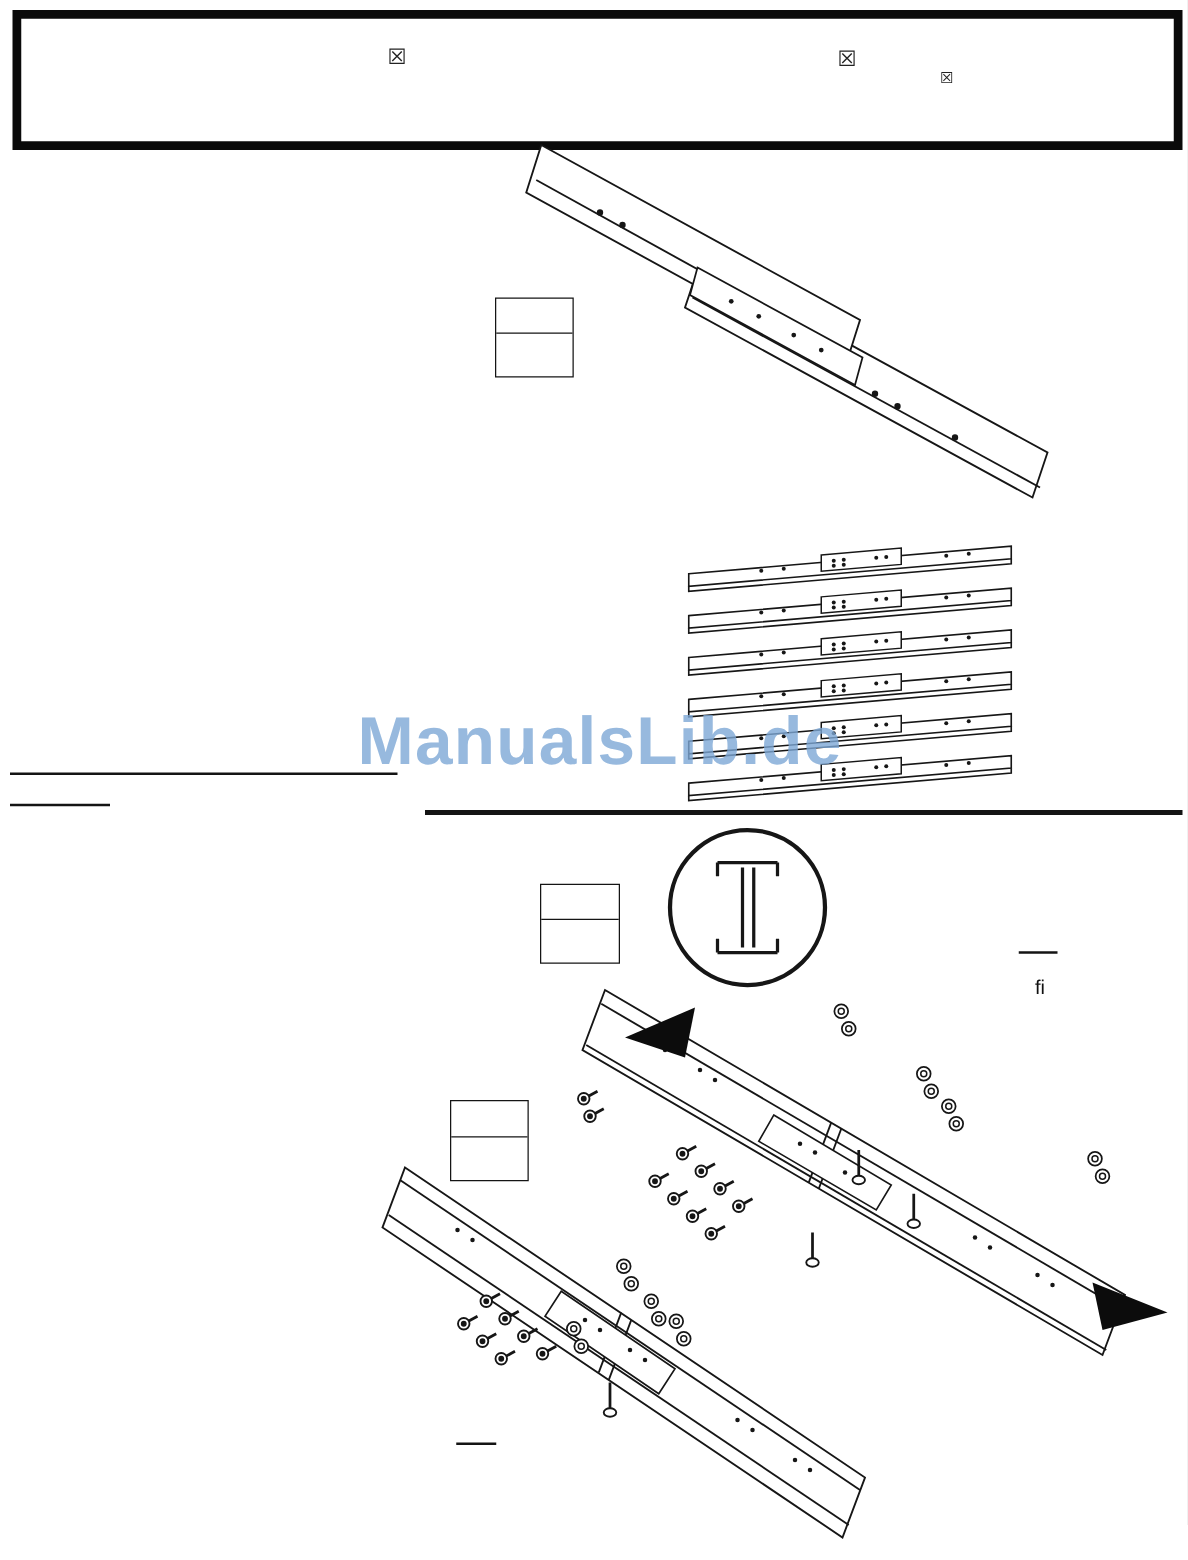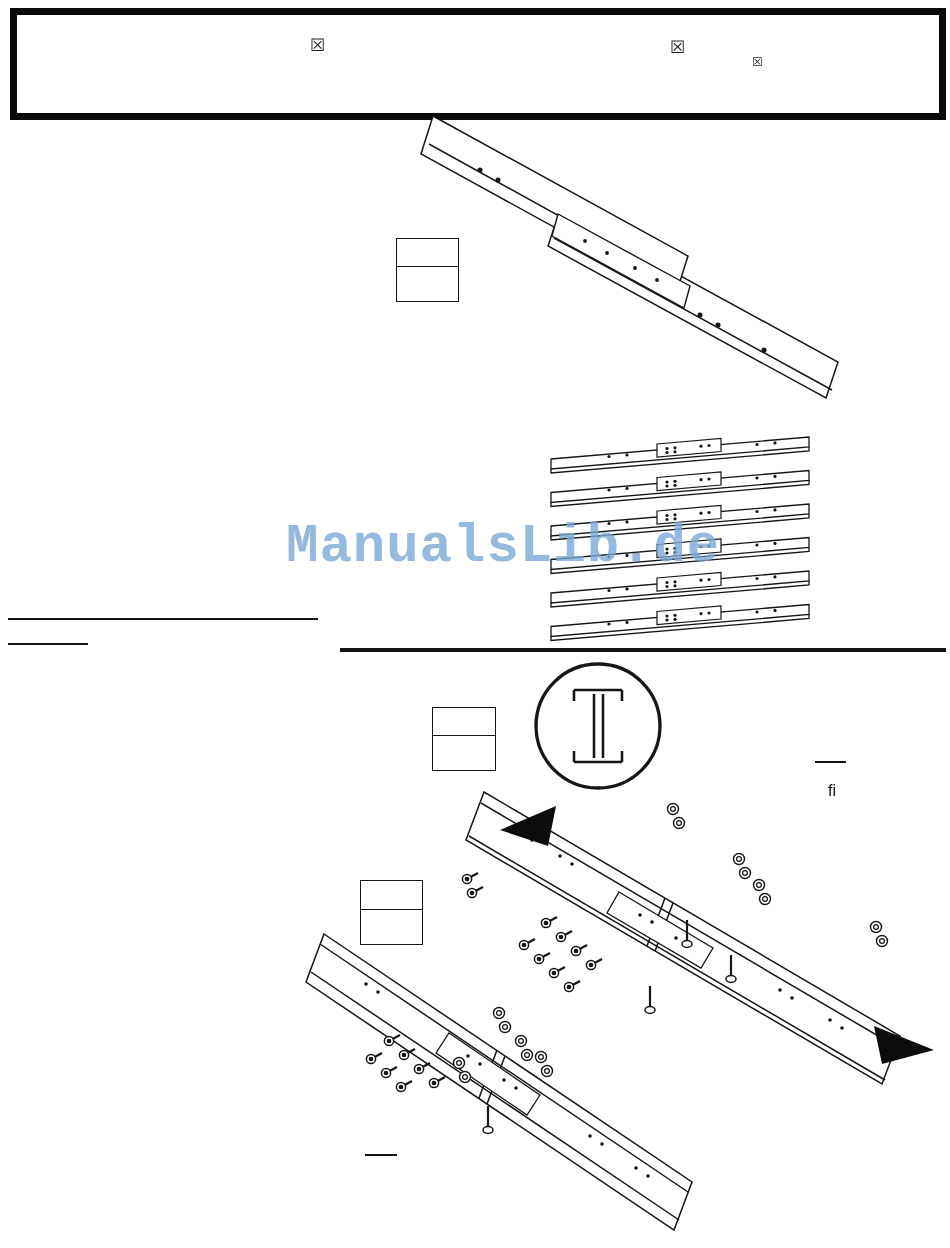--- a/index.html
+++ b/index.html
@@ -41,26 +41,25 @@
   .rule{position:absolute;background:#141414;}
   .rule.blank-line-1{left:8px;top:618px;width:310px;height:2px;}
   .rule.blank-line-2{left:8px;top:643px;width:80px;height:2px;}
   .rule.section-divider{left:340px;top:648px;width:606px;height:4px;}
   .rule.fig-line{left:815px;top:761px;width:31px;height:2px;}
   .rule.bottom-line{left:365px;top:1154px;width:32px;height:2px;}
   
   .art{position:absolute;left:0;top:0;}
   
   .watermark{
-    position:absolute;left:286px;top:516px;
+    position:absolute;left:286px;top:562px;
     font-size:54px;font-weight:bold;letter-spacing:1px;
     color:rgba(125,168,214,0.8);
     pointer-events:none;
     white-space:nowrap;
-    font-family:Liberation Mono, monospace;
   }
   .fig-note{
     position:absolute;left:828px;top:782px;
     font-size:16px;color:#111;
   }
 </style>
 </head>
 <body>
 
 <div class="page">

